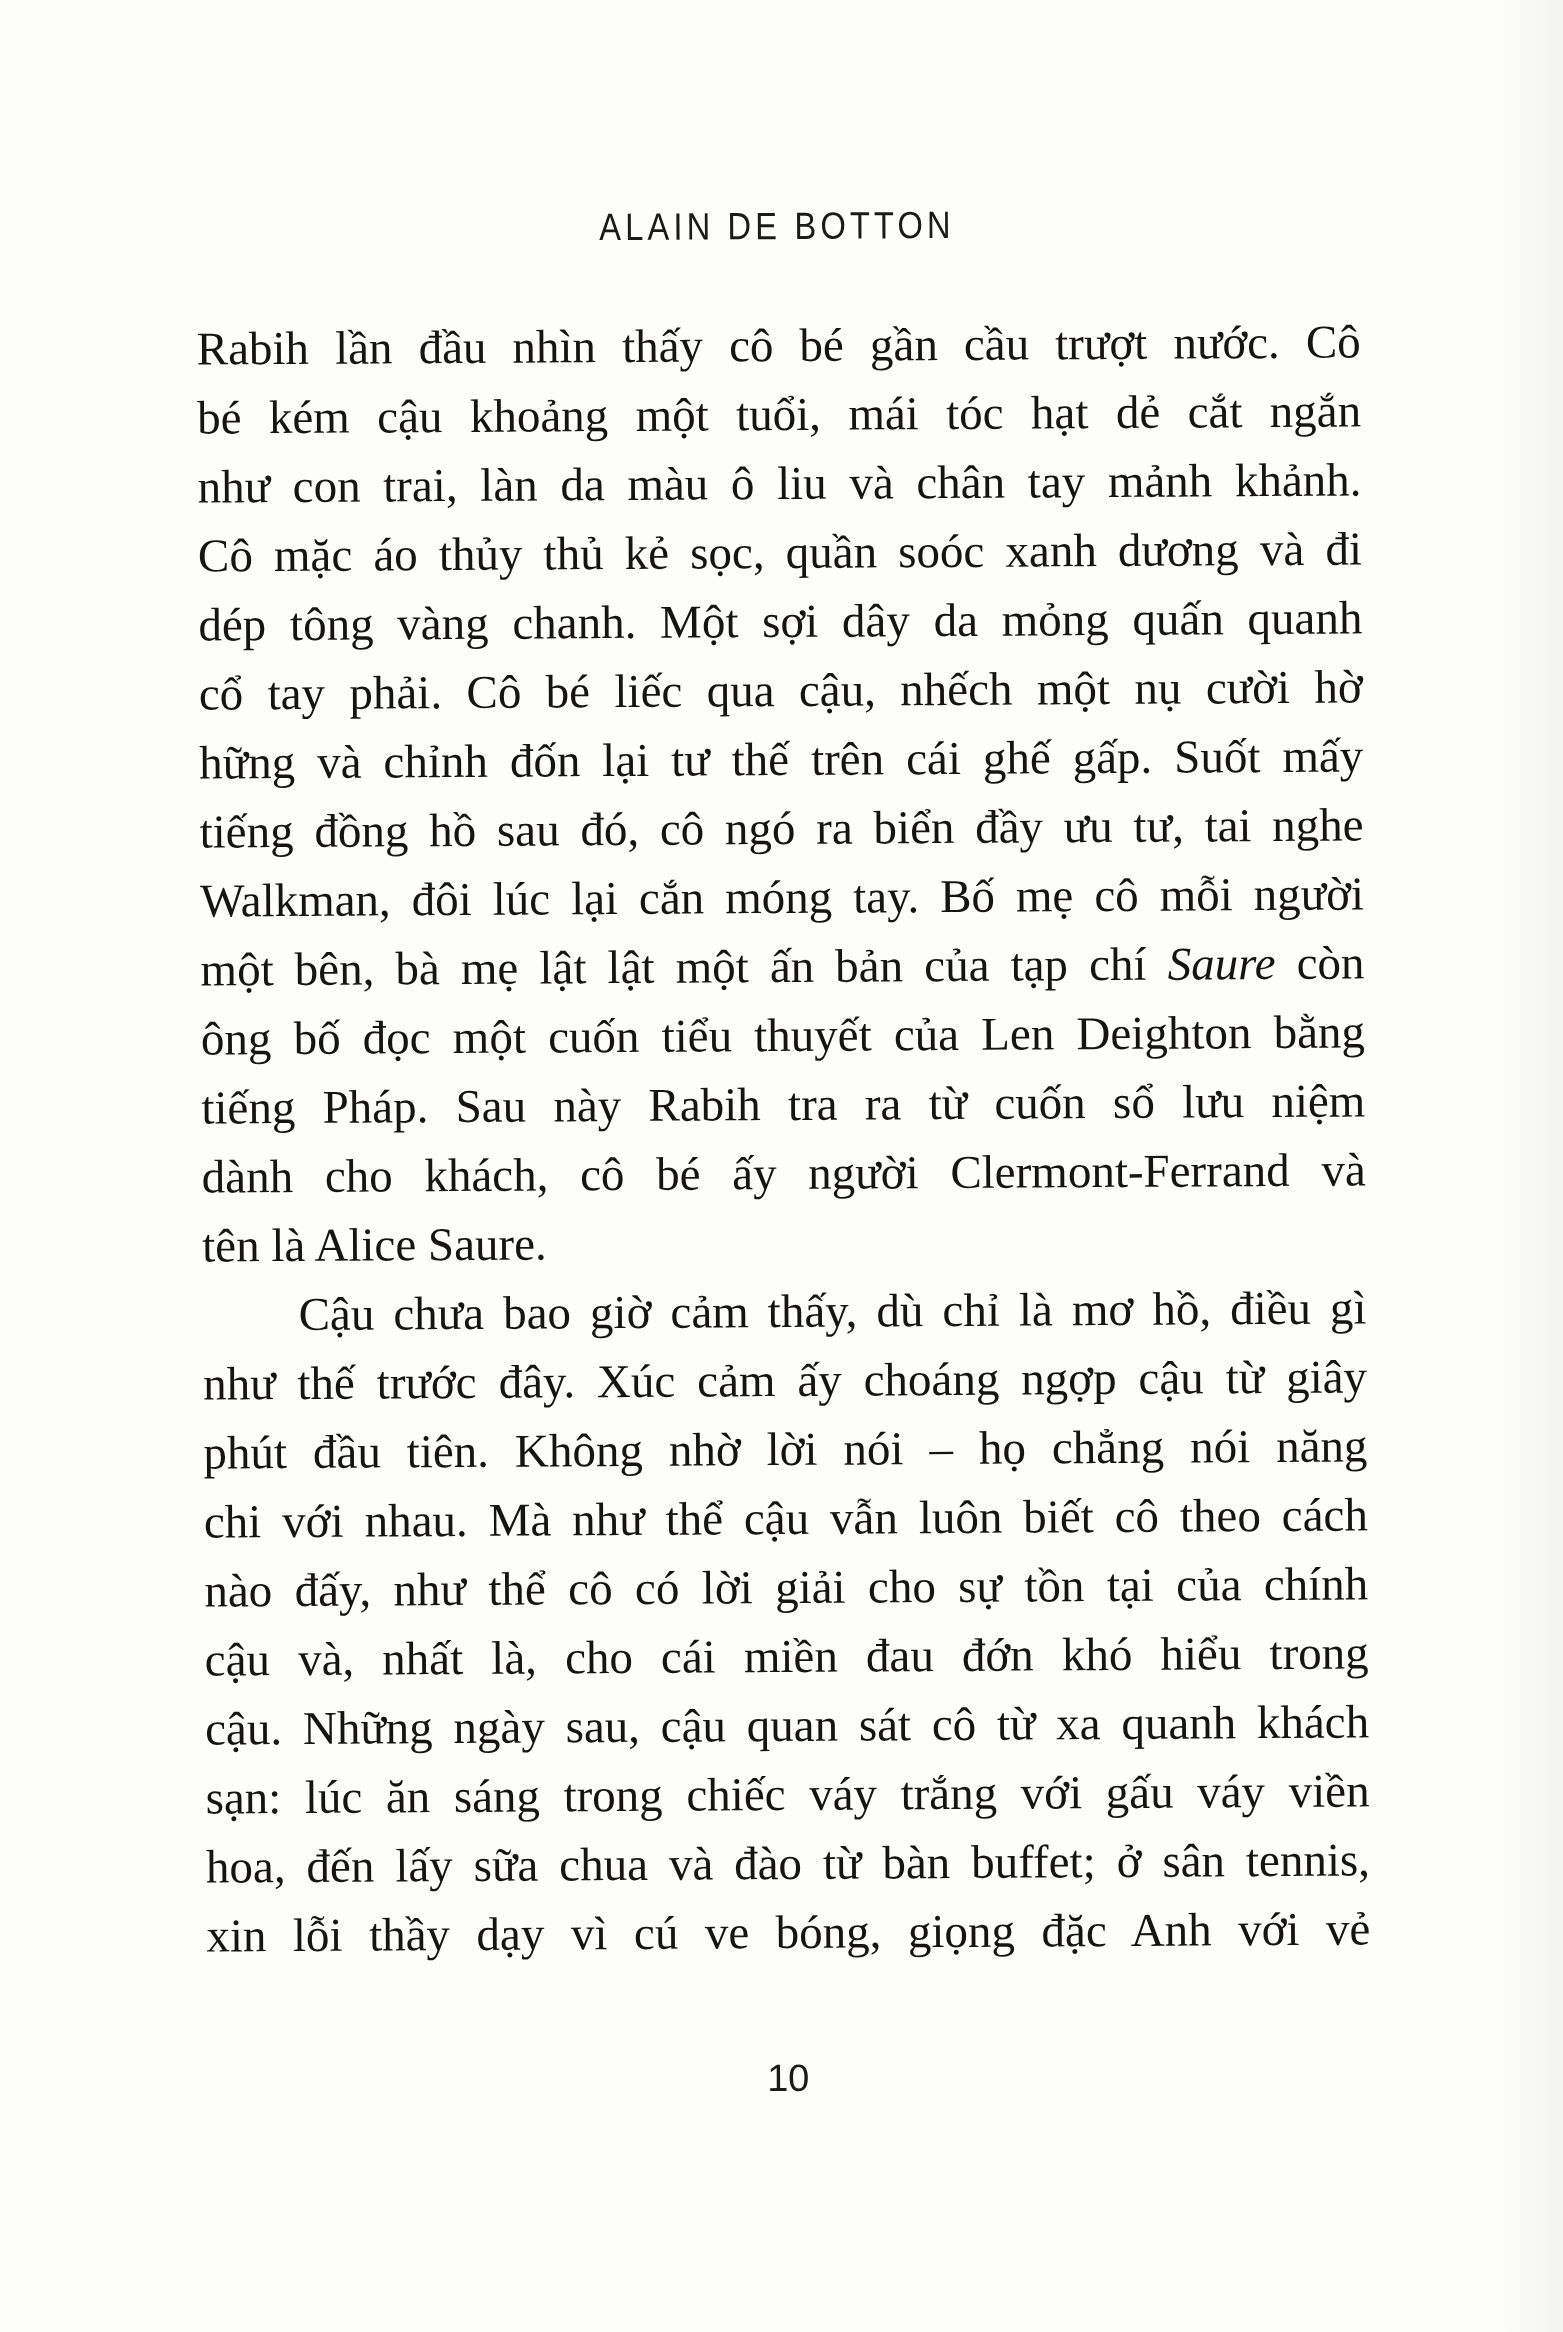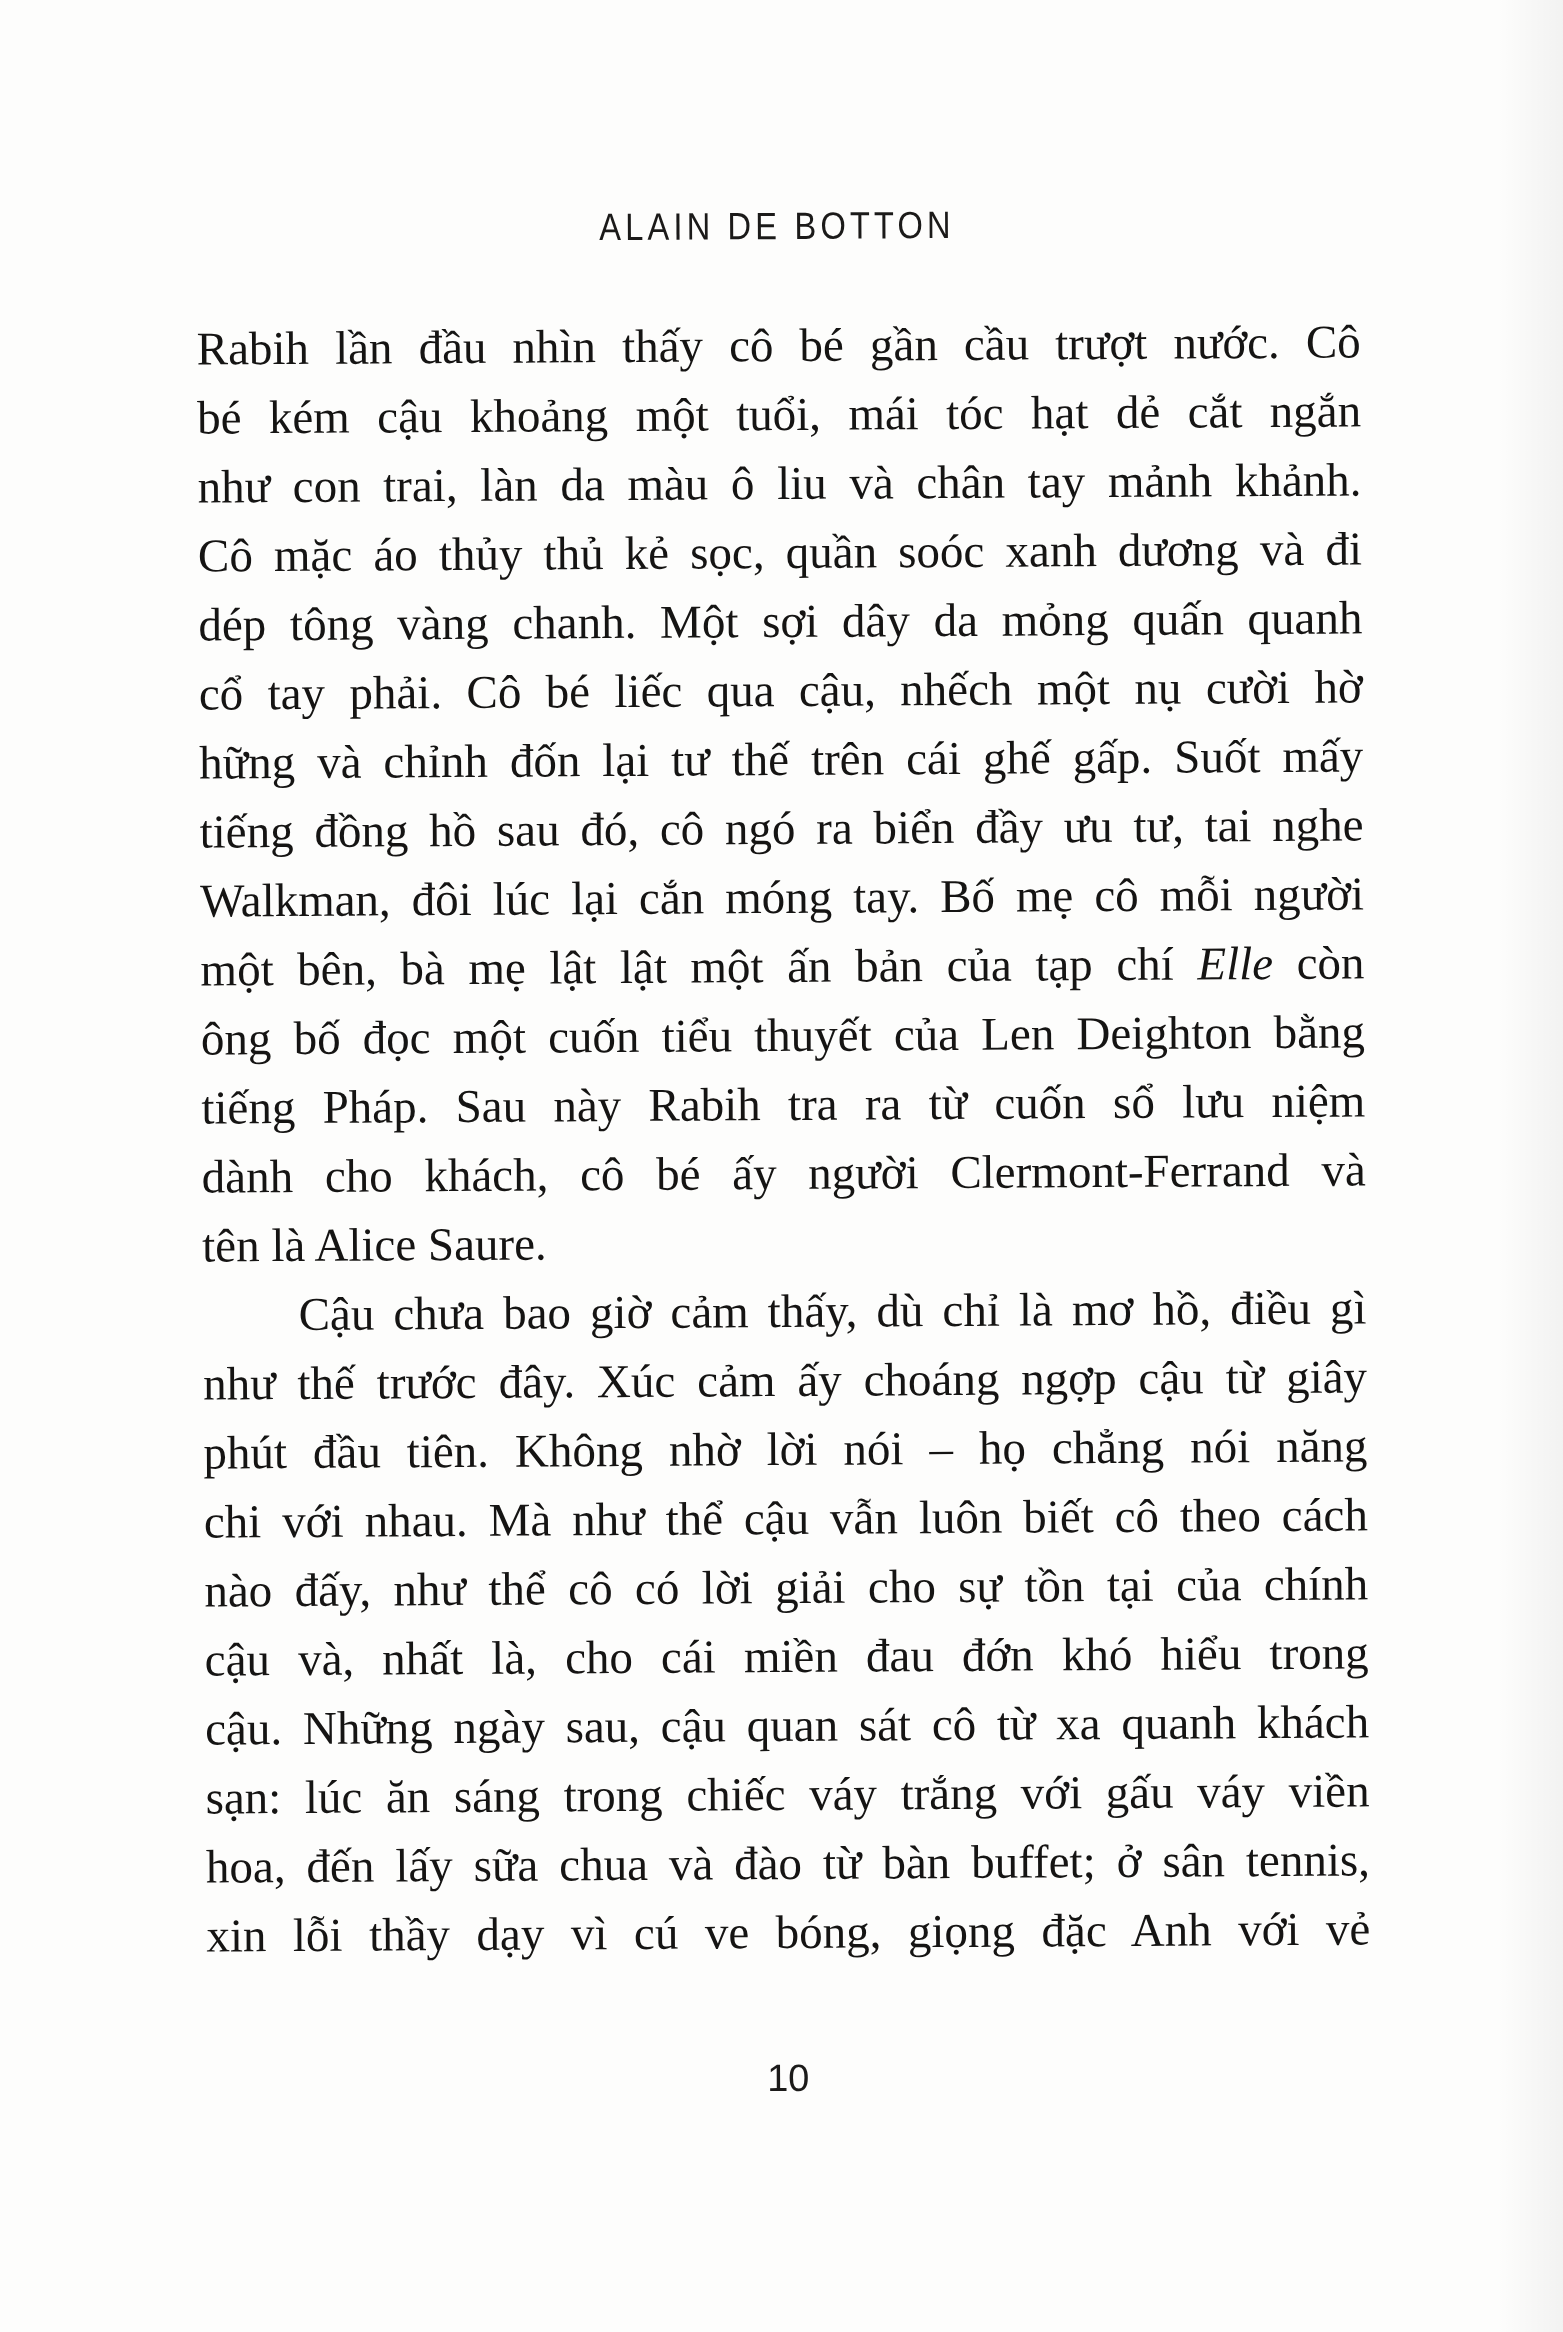--- a/index.html
+++ b/index.html
@@ -87,21 +87,21 @@
         <div class="paragraph">
           <div class="line"><span>Rabih lần đầu nhìn thấy cô bé gần cầu trượt nước. Cô</span></div>
           <div class="line"><span>bé kém cậu khoảng một tuổi, mái tóc hạt dẻ cắt ngắn</span></div>
           <div class="line"><span>như con trai, làn da màu ô liu và chân tay mảnh khảnh.</span></div>
           <div class="line"><span>Cô mặc áo thủy thủ kẻ sọc, quần soóc xanh dương và đi</span></div>
           <div class="line"><span>dép tông vàng chanh. Một sợi dây da mỏng quấn quanh</span></div>
           <div class="line"><span>cổ tay phải. Cô bé liếc qua cậu, nhếch một nụ cười hờ</span></div>
           <div class="line"><span>hững và chỉnh đốn lại tư thế trên cái ghế gấp. Suốt mấy</span></div>
           <div class="line"><span>tiếng đồng hồ sau đó, cô ngó ra biển đầy ưu tư, tai nghe</span></div>
           <div class="line"><span>Walkman, đôi lúc lại cắn móng tay. Bố mẹ cô mỗi người</span></div>
-          <div class="line"><span>một bên, bà mẹ lật lật một ấn bản của tạp chí </span><span class="ital">Elle</span><span> còn</span></div>
+          <div class="line"><span>một bên, bà mẹ lật lật một ấn bản của tạp chí </span><span class="ital">Saure</span><span> còn</span></div>
           <div class="line"><span>ông bố đọc một cuốn tiểu thuyết của Len Deighton bằng</span></div>
           <div class="line"><span>tiếng Pháp. Sau này Rabih tra ra từ cuốn sổ lưu niệm</span></div>
           <div class="line"><span>dành cho khách, cô bé ấy người Clermont-Ferrand và</span></div>
           <div class="line flush-left"><span>tên là Alice Saure.</span></div>
         </div>
         <div class="paragraph">
           <div class="line indented"><span>Cậu chưa bao giờ cảm thấy, dù chỉ là mơ hồ, điều gì</span></div>
           <div class="line"><span>như thế trước đây. Xúc cảm ấy choáng ngợp cậu từ giây</span></div>
           <div class="line"><span>phút đầu tiên. Không nhờ lời nói – họ chẳng nói năng</span></div>
           <div class="line"><span>chi với nhau. Mà như thể cậu vẫn luôn biết cô theo cách</span></div>

